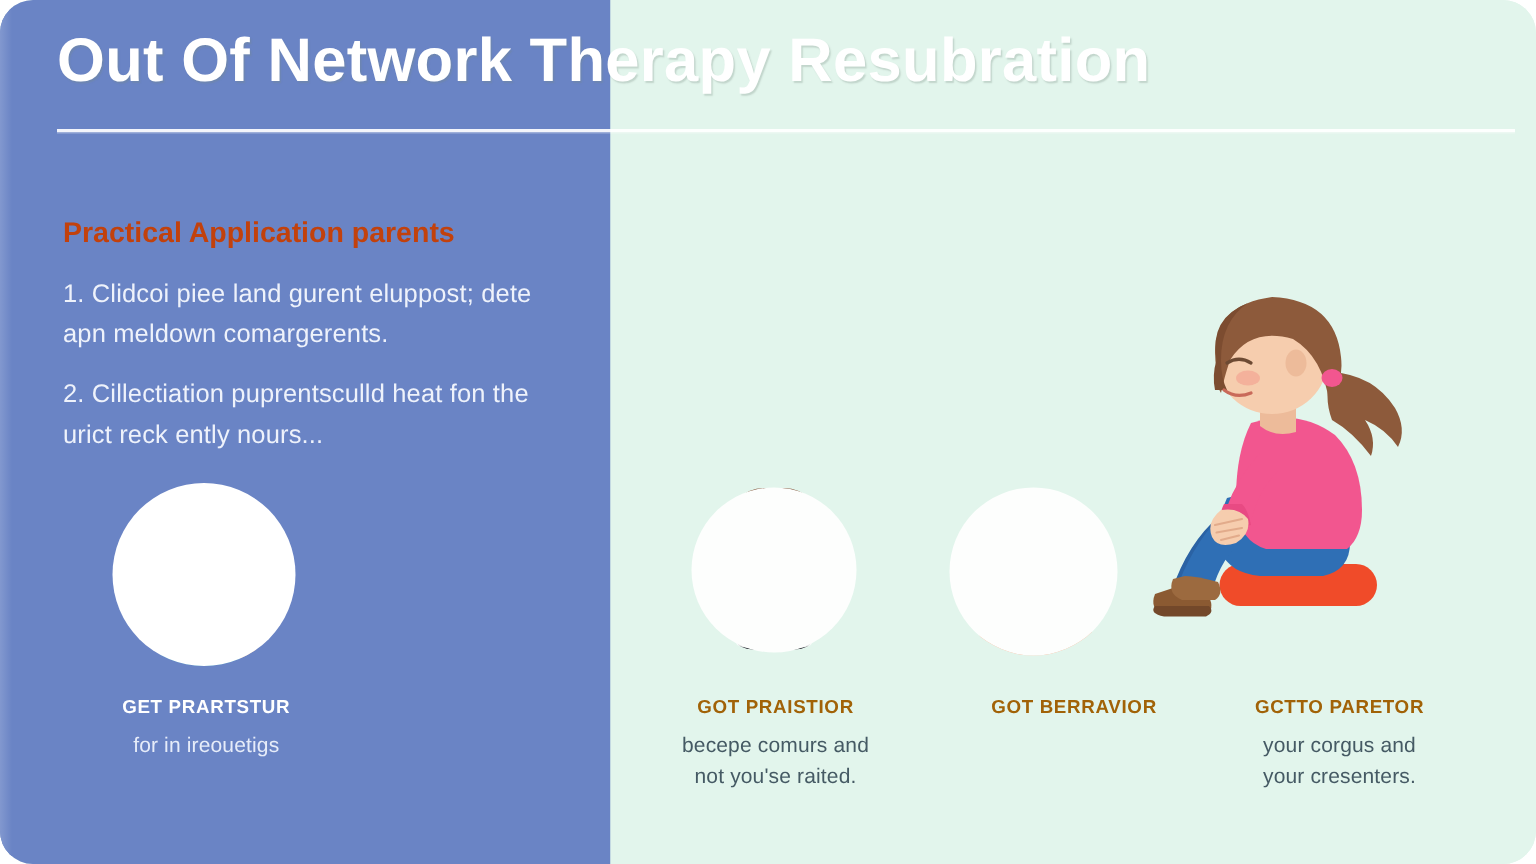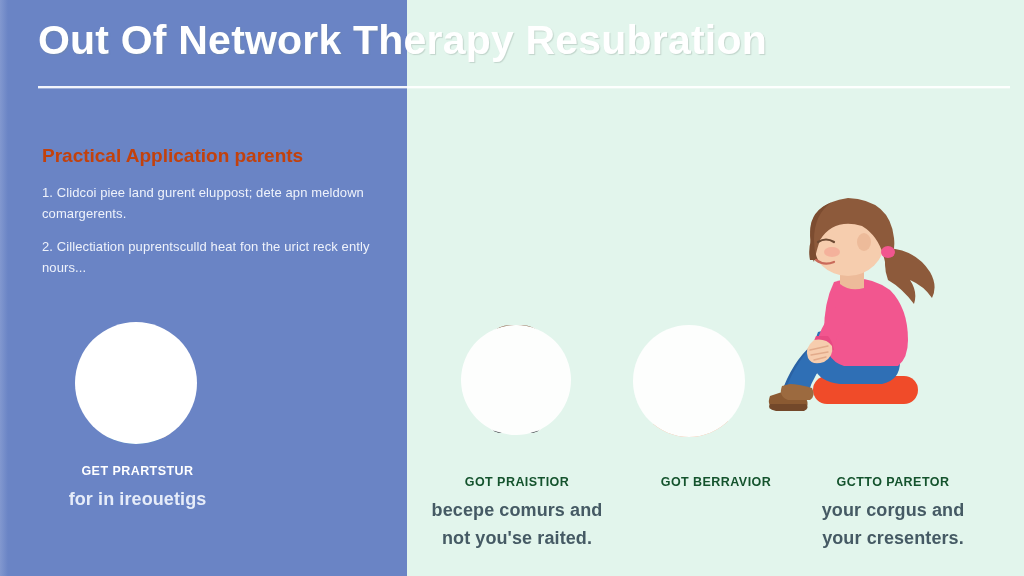--- a/index.html
+++ b/index.html
@@ -12,20 +12,21 @@
     font-family: "Liberation Sans", sans-serif;
     -webkit-font-smoothing: antialiased;
   }
 
   #infographic {
     position: relative;
     width: 1024px;
     height: 576px;
     overflow: hidden;
     background: #e2f5ec;
+    border-radius: 22px;
   }
 
   
   .panel {
     position: absolute;
     top: 0;
     bottom: 0;
   }
   .panel-left {
     left: 0;
@@ -84,21 +85,21 @@
     z-index: 5;
   }
   .left-heading {
     font-size: 19px;
     font-weight: bold;
     color: #c2410c;
     margin: 0 0 14px 0;
     line-height: 1.2;
   }
   .left-item {
-    font-size: 13px;
+    font-size: 17px;
     color: #eef2fb;
     line-height: 1.62;
     margin: 0 0 12px 0;
     letter-spacing: 0.1px;
   }
 
   
   .figure {
     position: absolute;
     z-index: 4;
@@ -119,28 +120,27 @@
     z-index: 6;
   }
   .caption-title {
     font-size: 12.5px;
     font-weight: bold;
     letter-spacing: 0.45px;
     margin-bottom: 6px;
     line-height: 1.25;
   }
   .caption-sub {
-    font-size: 18px;
+    font-size: 14px;
     line-height: 1.55;
     letter-spacing: 0.1px;
-    font-weight: bold;
   }
   .caption-on-blue .caption-title { color: #ffffff; }
   .caption-on-blue .caption-sub   { color: #e6ecf9; }
-  .caption-on-mint .caption-title { color: #14532d; margin-top: 11px; }
+  .caption-on-mint .caption-title { color: #a16207; }
   .caption-on-mint .caption-sub   { color: #455a64; }
 
   
   .cap-1 { left: 35px;  top: 464px; width: 205px; }
   .cap-2 { left: 424px; top: 464px; width: 186px; }
   .cap-3 { left: 628px; top: 464px; width: 176px; }
   .cap-4 { left: 794px; top: 464px; width: 198px; }
 
   svg { display: block; overflow: visible; }
 </style>

